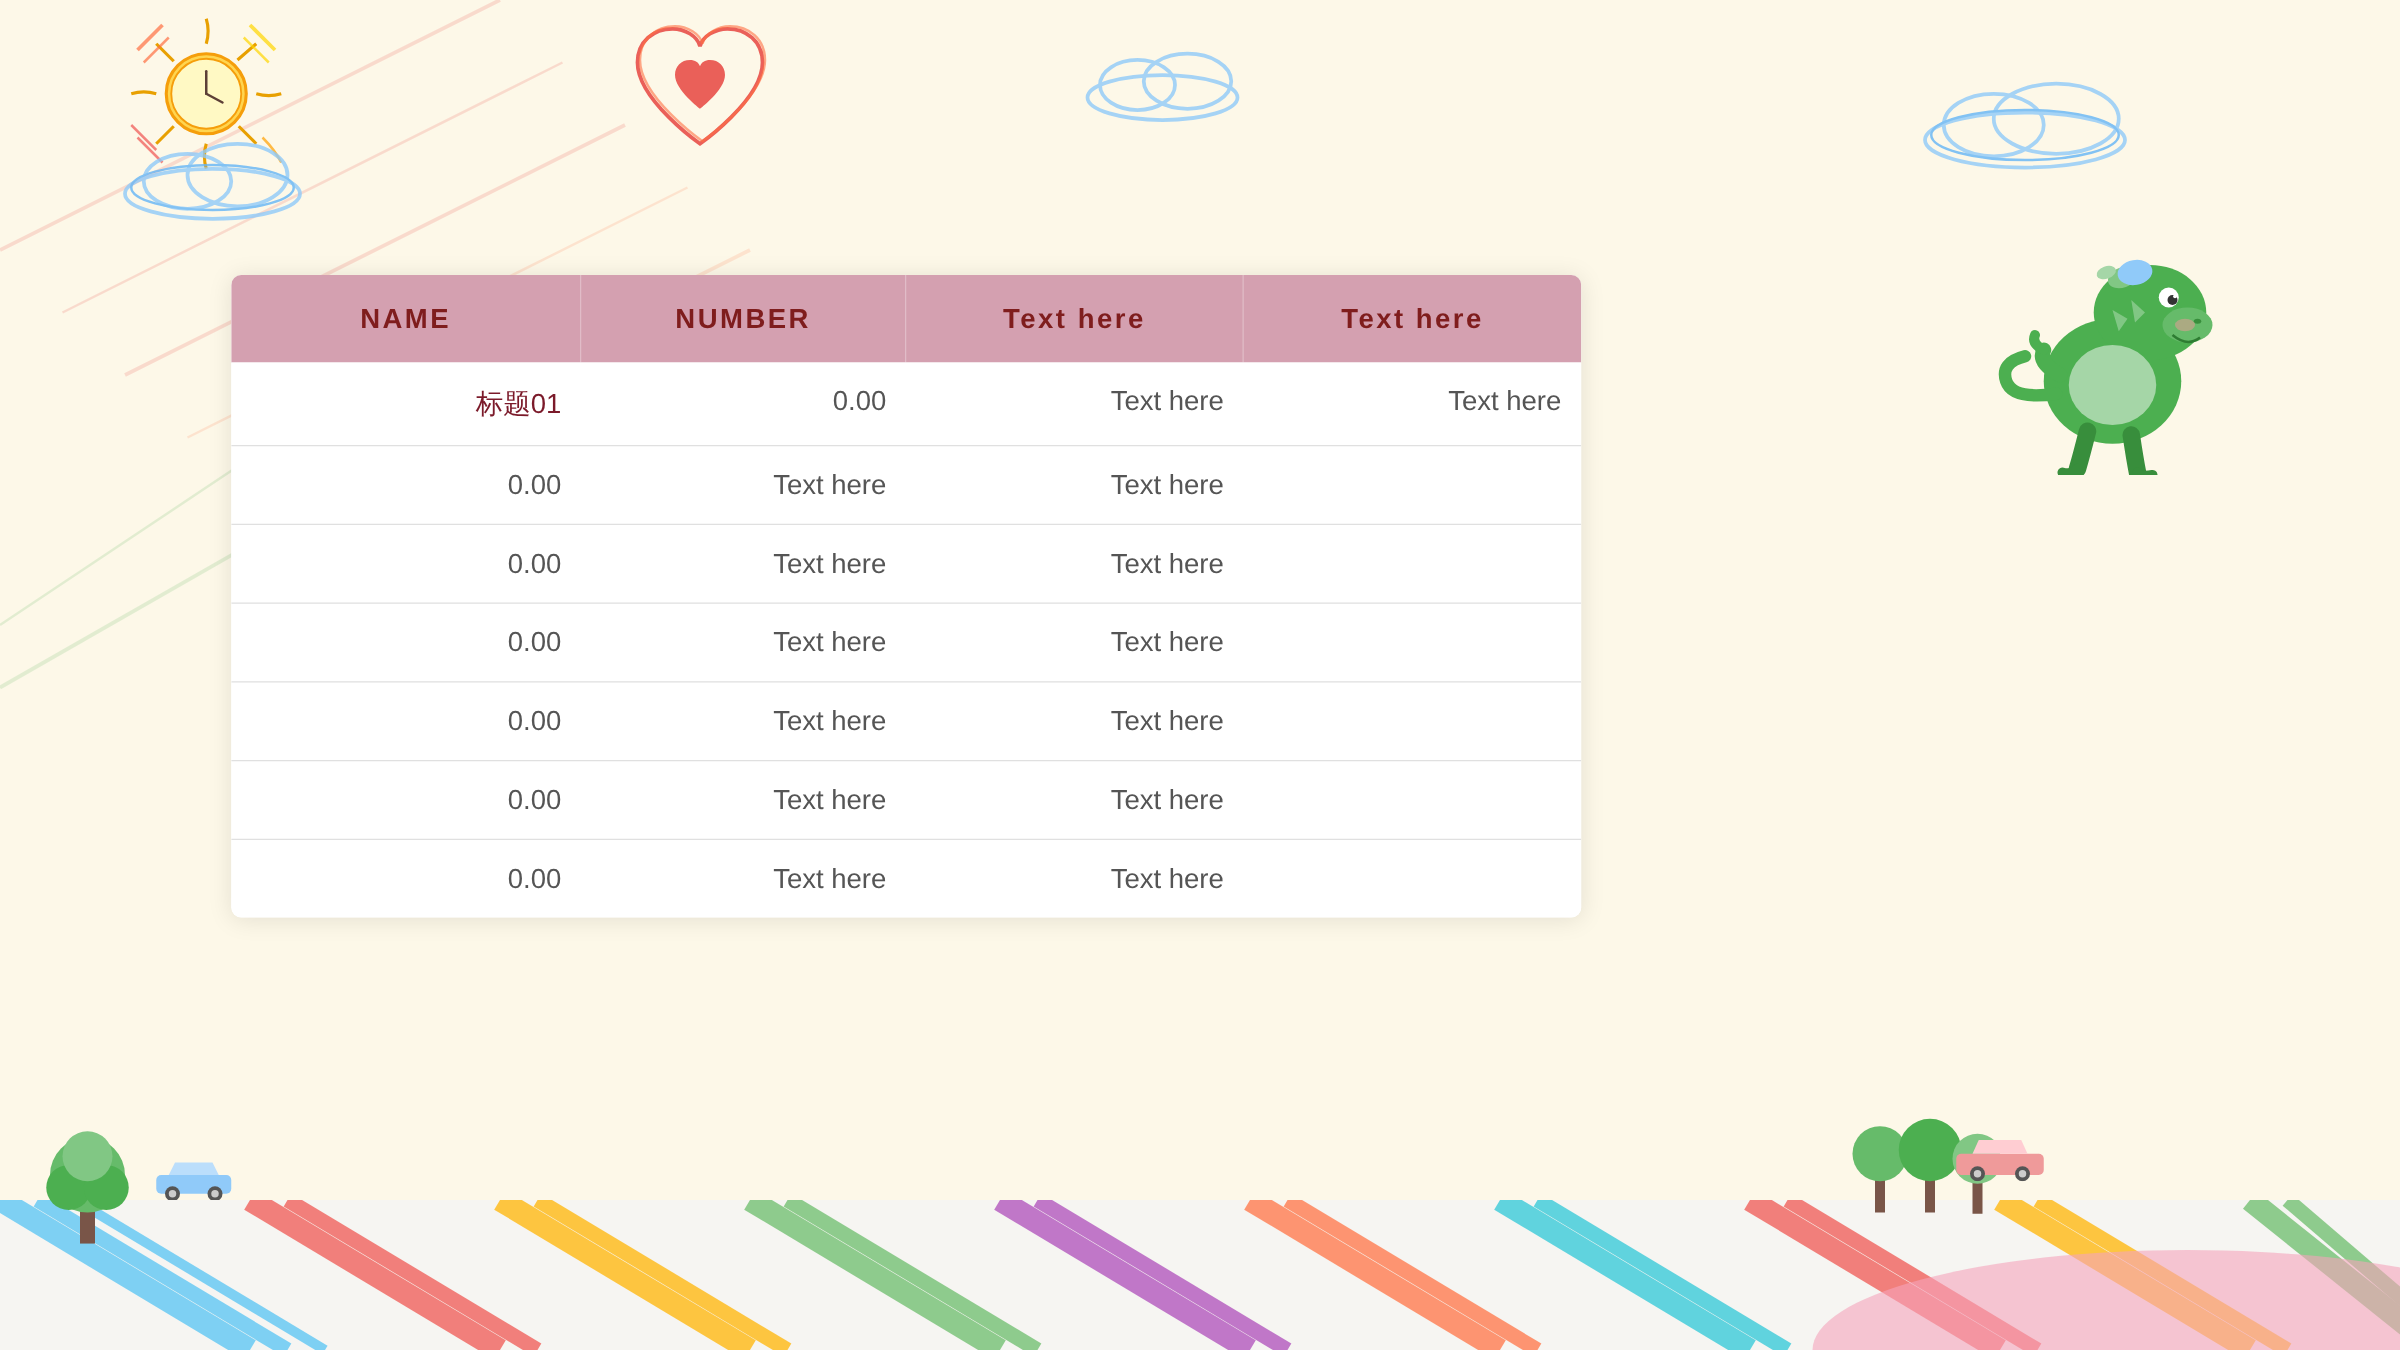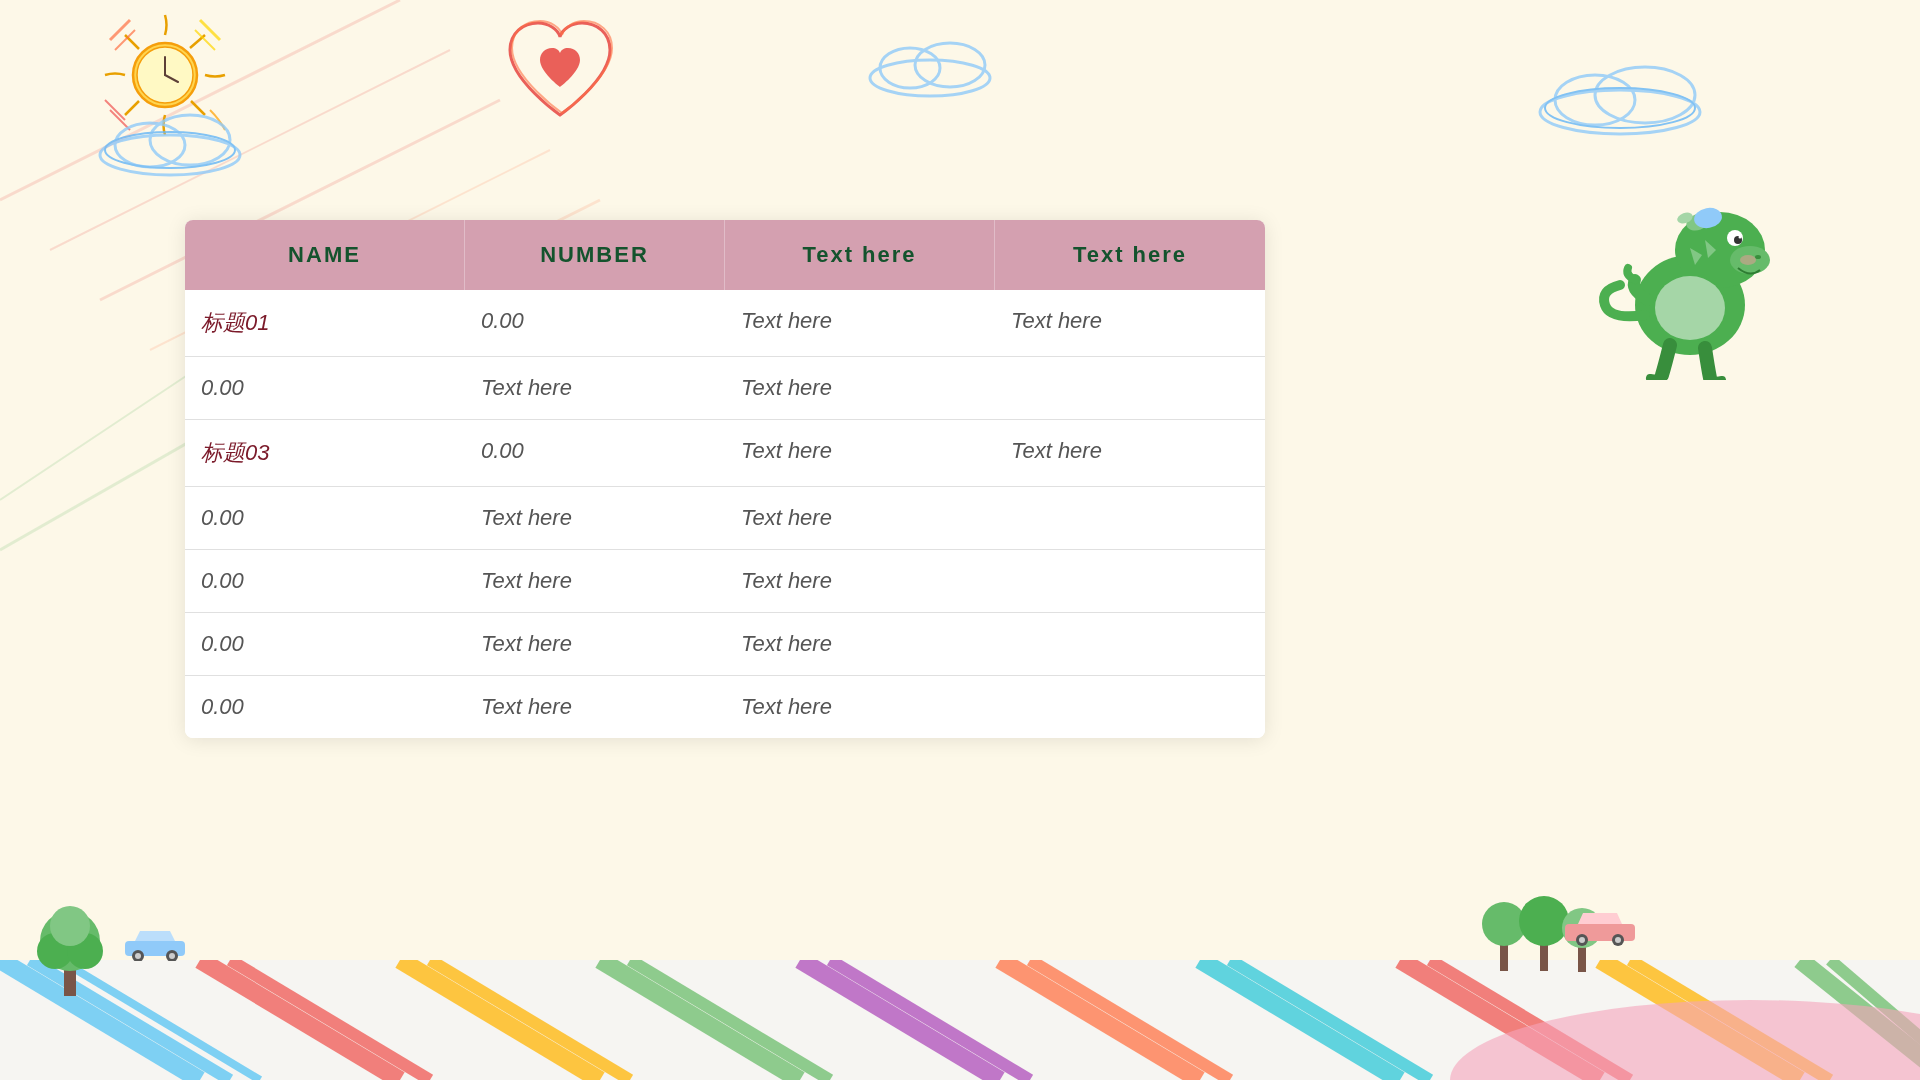--- a/index.html
+++ b/index.html
@@ -110,21 +110,21 @@
     
     .table-header {
       display: grid;
       grid-template-columns: 280px 260px 270px 270px;
       background-color: #d4a0b0;
     }
 
     .table-header-cell {
       padding: 22px 16px;
       text-align: center;
-      color: #14532d;
+      color: #7f1d1d;
       font-size: 22px;
       font-weight: bold;
       letter-spacing: 2px;
       border-right: 1px solid rgba(255,255,255,0.3);
     }
 
     .table-header-cell:last-child {
       border-right: none;
     }
 
@@ -138,24 +138,23 @@
       grid-template-columns: 280px 260px 270px 270px;
       border-bottom: 1px solid #e0e0e0;
     }
 
     .table-row:last-child {
       border-bottom: none;
     }
 
     .table-cell {
       padding: 18px 16px;
-      text-align: left;
+      text-align: right;
       font-size: 22px;
       color: #555;
-      font-style: italic;
     }
 
     .table-cell.name-cell {
       color: #7b1a2a;
       font-weight: 500;
     }
 
     
     .cloud-svg {
       position: absolute;
@@ -385,21 +384,20 @@
         <div class="table-cell">0.00</div>
         <div class="table-cell">Text here</div>
         <div class="table-cell">Text here</div>
       </div>
       <div class="table-row">
         <div class="table-cell">0.00</div>
         <div class="table-cell">Text here</div>
         <div class="table-cell">Text here</div>
       </div>
       <div class="table-row">
-        <div class="table-cell name-cell">标题03</div>
         <div class="table-cell">0.00</div>
         <div class="table-cell">Text here</div>
         <div class="table-cell">Text here</div>
       </div>
       <div class="table-row">
         <div class="table-cell">0.00</div>
         <div class="table-cell">Text here</div>
         <div class="table-cell">Text here</div>
       </div>
       <div class="table-row">

